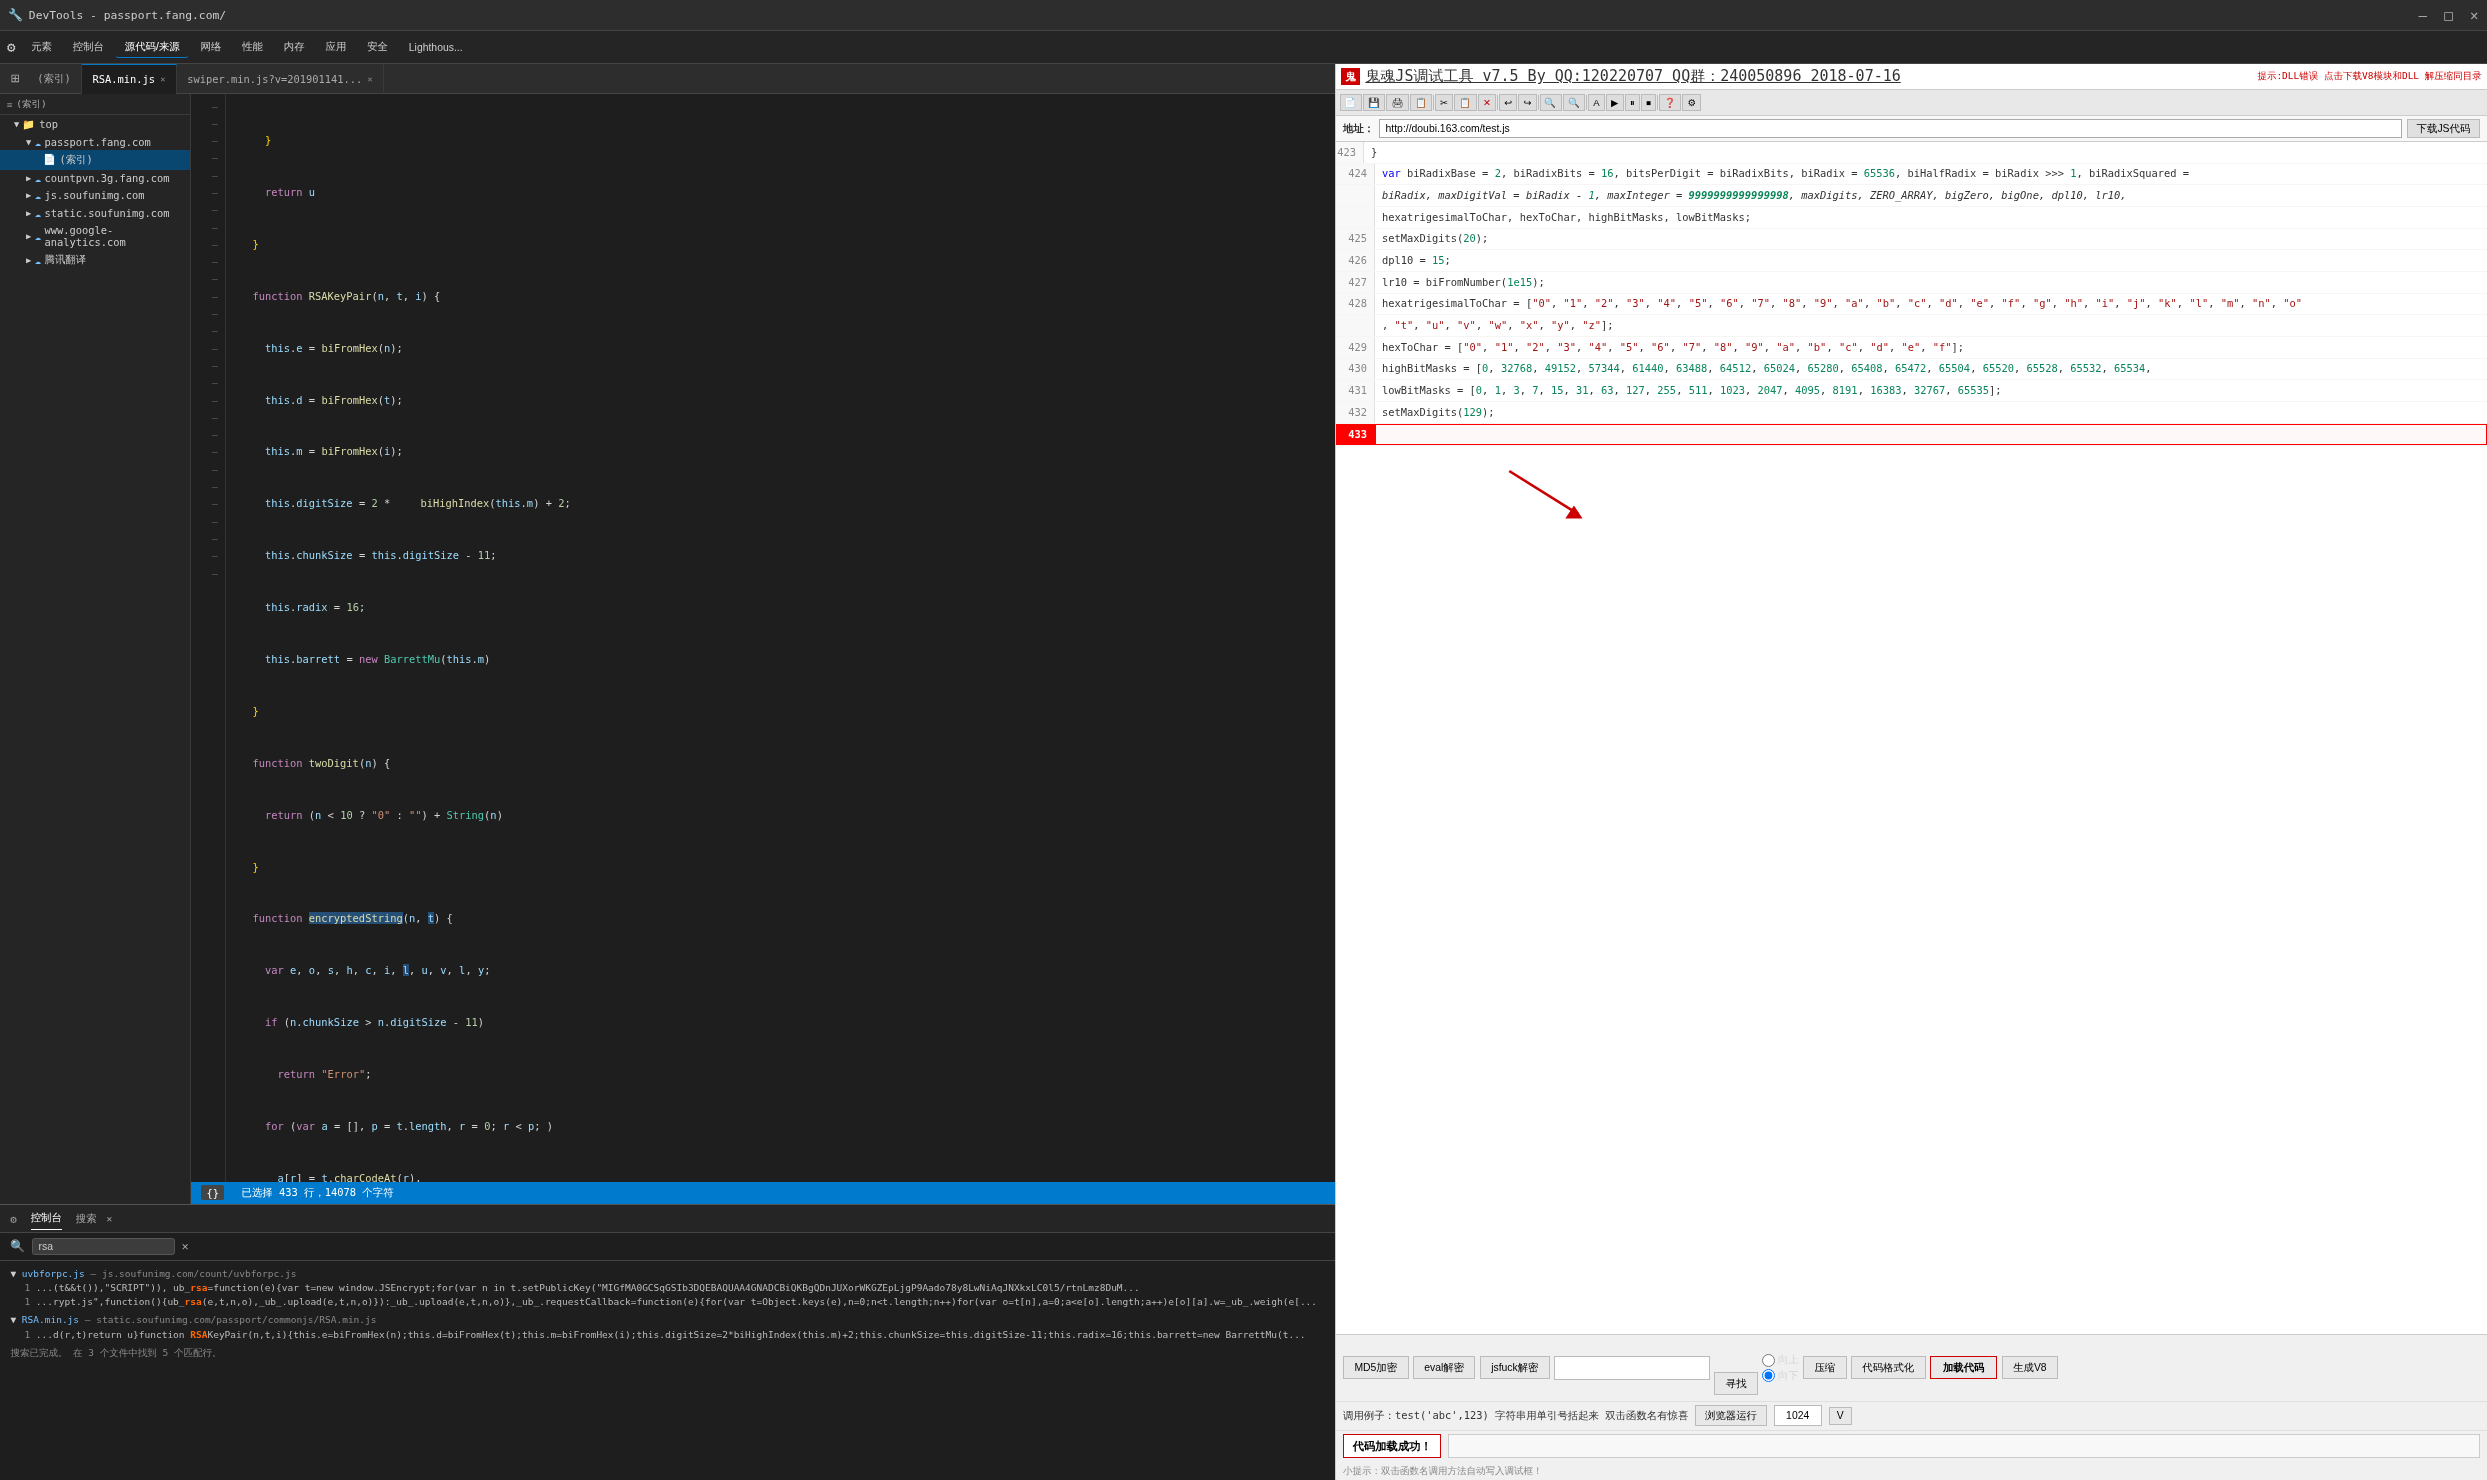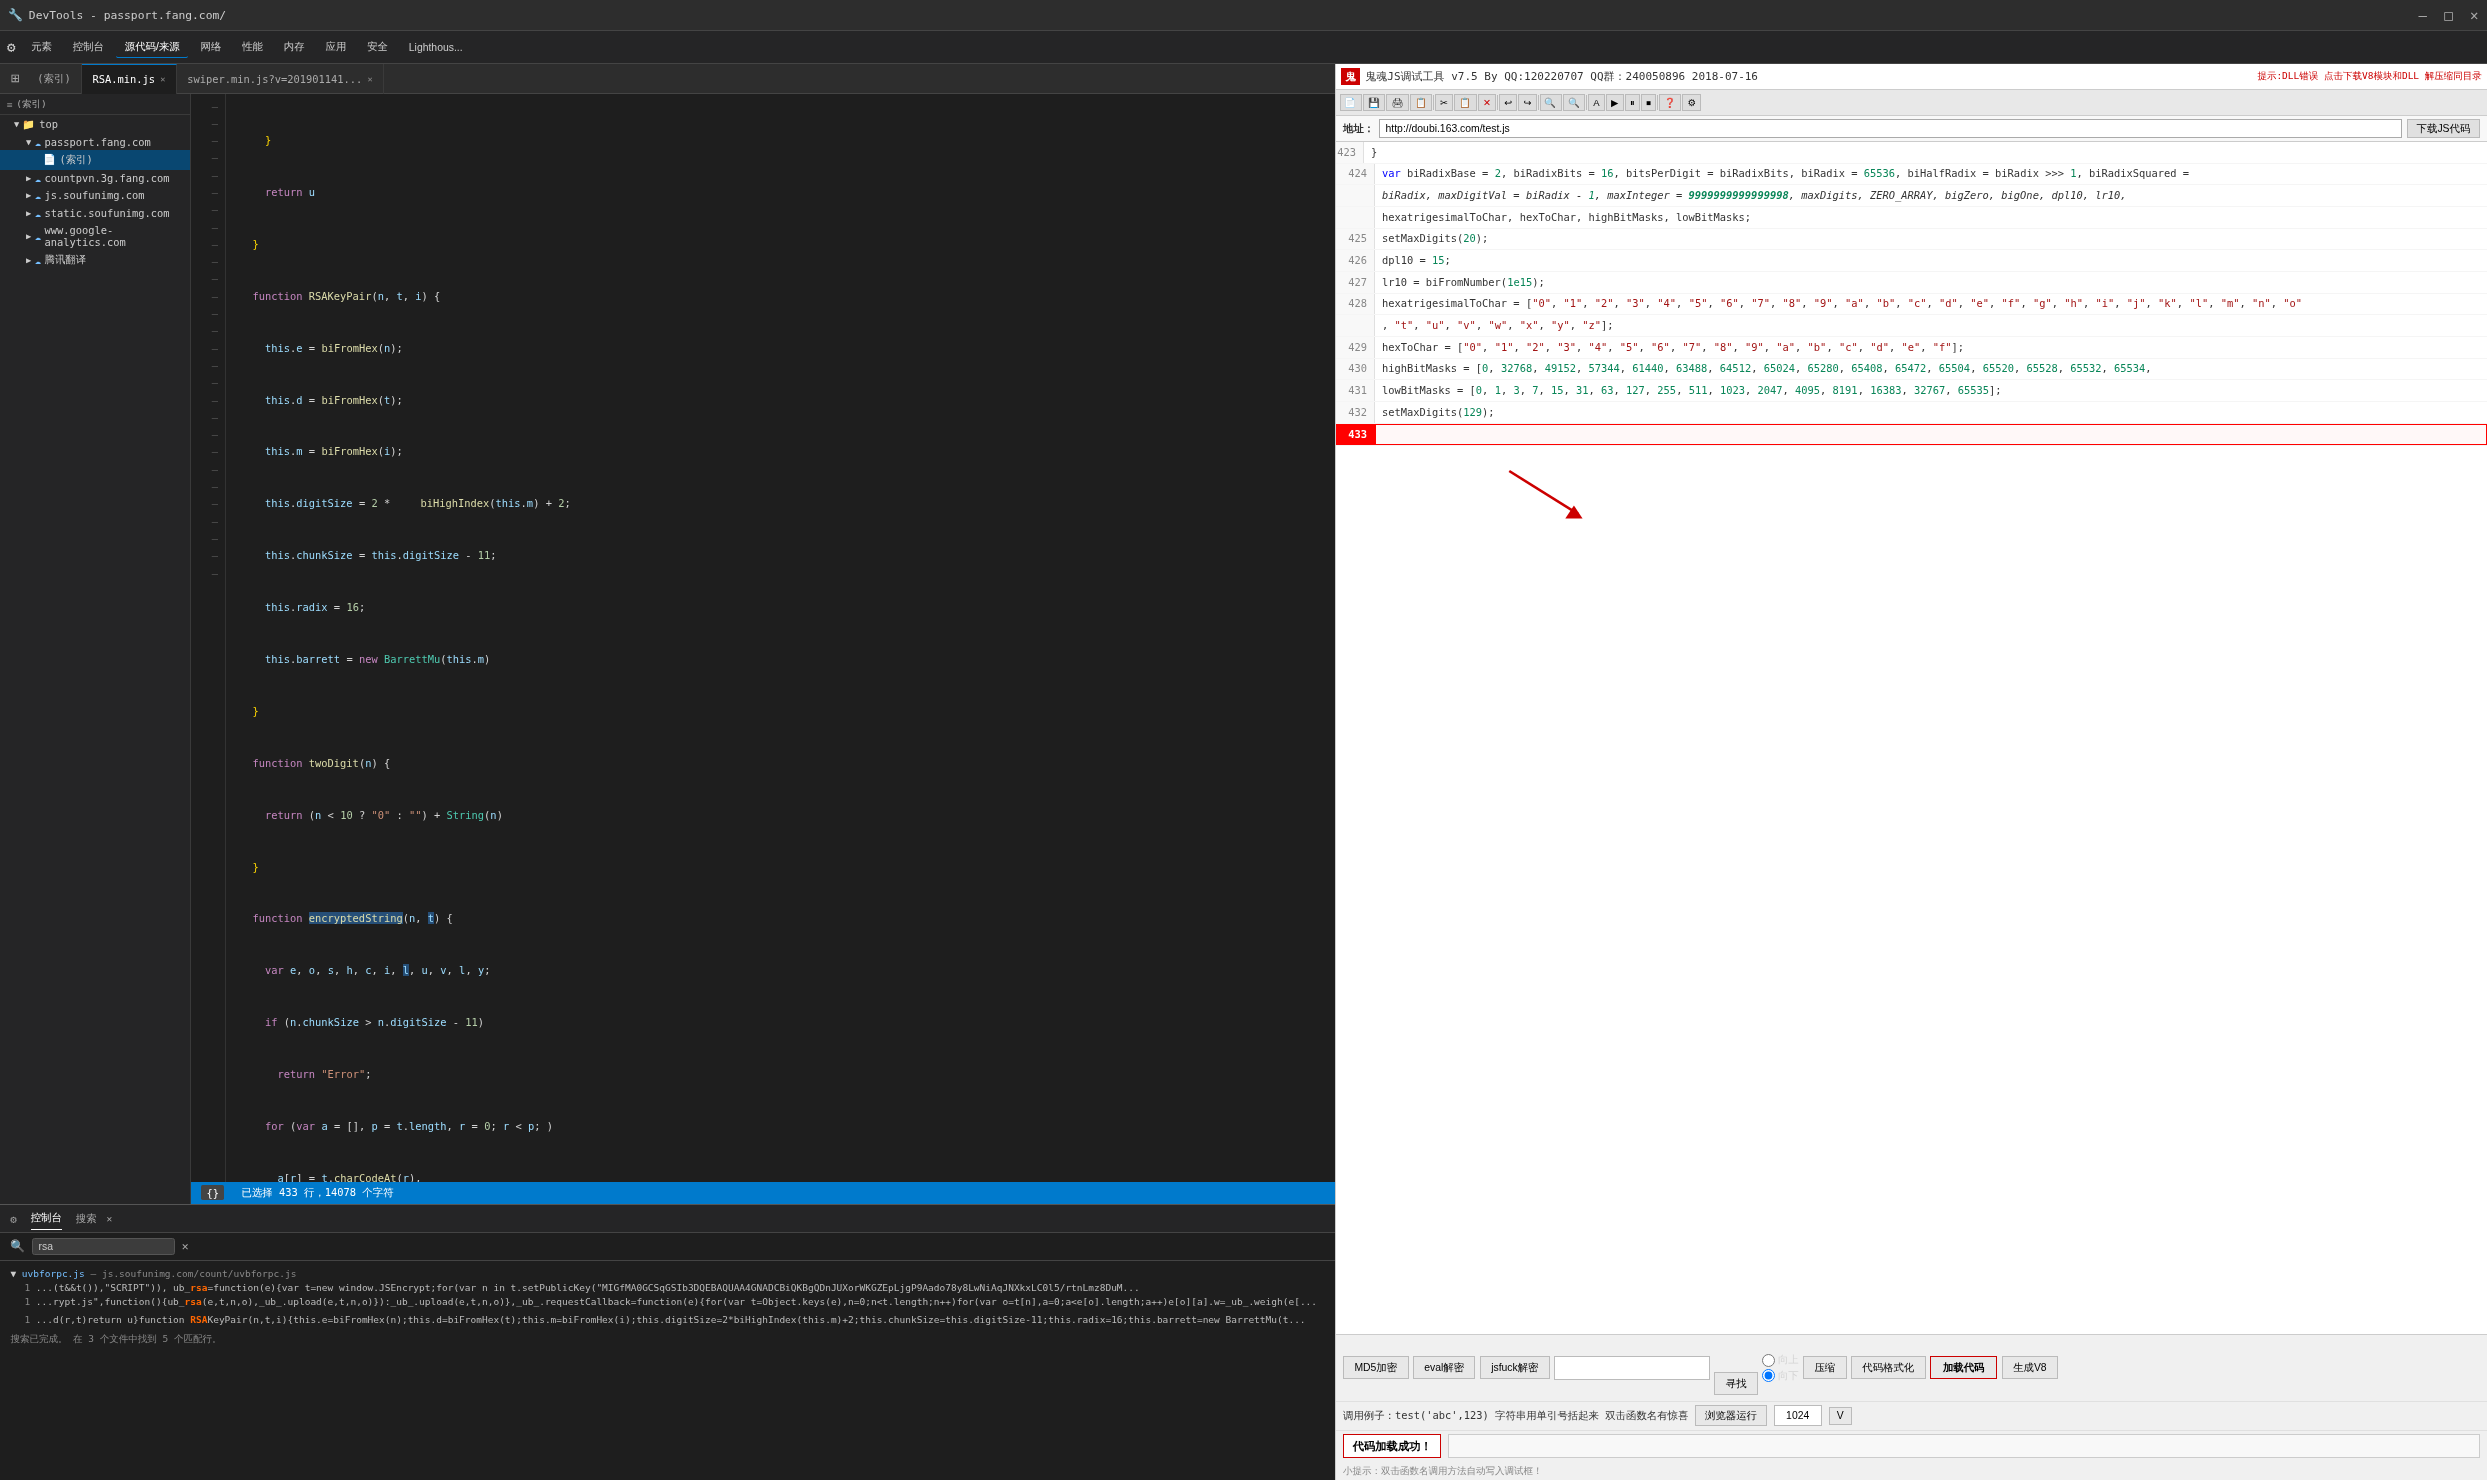--- a/index.html
+++ b/index.html
@@ -255,39 +255,44 @@
               <span style="color:#888; font-size:9.5px;">1  </span>
               <span style="color:#bbb; font-size:9.5px;">...(t&amp;&amp;t()),"SCRIPT")), ub_</span><span style="color:#ff6600; font-weight:bold; font-size:9.5px;">rsa</span><span style="color:#bbb; font-size:9.5px;">=function(e){var t=new window.JSEncrypt;for(var n in t.setPublicKey("MIGfMA0GCSqGSIb3DQEBAQUAA4GNADCBiQKBgQDnJUXorWKGZEpLjgP9Aado78y8LwNiAqJNXkxLC0l5/rtnLmz8DuM...</span>
             </div>
             <div class="result-line" style="padding-left:14px;">
               <span style="color:#888; font-size:9.5px;">1  </span>
               <span style="color:#bbb; font-size:9.5px;">...rypt.js",function(){ub_</span><span style="color:#ff6600; font-weight:bold; font-size:9.5px;">rsa</span><span style="color:#bbb; font-size:9.5px;">(e,t,n,o),_ub_.upload(e,t,n,o)}):_ub_.upload(e,t,n,o)},_ub_.requestCallback=function(e){for(var t=Object.keys(e),n=0;n&lt;t.length;n++)for(var o=t[n],a=0;a&lt;e[o].length;a++)e[o][a].w=_ub_.weigh(e[...</span>
             </div>
           </div>
 
           <div style="padding:1.7px 10.4px;">
+            <div class="result-line">
+              <span style="color:#ccc; font-size:9.5px;">▼ </span>
+              <span style="color:#75bfff; font-size:9.5px;">RSA.min.js</span>
+              <span style="color:#888; font-size:9.5px;"> — static.soufunimg.com/passport/commonjs/RSA.min.js</span>
+            </div>
             <div class="result-line" style="padding-left:14px;">
               <span style="color:#888; font-size:9.5px;">1  </span>
               <span style="color:#bbb; font-size:9.5px;">...d(r,t)return u}function </span><span style="color:#ff6600; font-weight:bold; font-size:9.5px;">RSA</span><span style="color:#bbb; font-size:9.5px;">KeyPair(n,t,i){this.e=biFromHex(n);this.d=biFromHex(t);this.m=biFromHex(i);this.digitSize=2*biHighIndex(this.m)+2;this.chunkSize=this.digitSize-11;this.radix=16;this.barrett=new BarrettMu(t...</span>
             </div>
           </div>
 
           <div style="padding:3.5px 10.4px;">
             <span style="color:#888; font-size:9.5px;">搜索已完成。 在 3 个文件中找到 5 个匹配行。</span>
           </div>
         </div>
       </div>
 
     </div>
 
     <div style="flex:1; background:#f0f0f0; border-left:1.7px solid #ccc; display:flex; flex-direction:column; min-width:0;">
 
       <div style="display:flex; align-items:center; height:26px; background:#fff; border-bottom:0.9px solid #ccc; padding:0 5.2px; gap:5.2px;">
         <span style="background:#cc0000; color:#fff; padding:1.7px 4.3px; font-size:10.4px; font-weight:bold;">鬼</span>
-        <span style="font-size:11px; color:#333;">鬼魂JS调试工具 v7.5 By QQ:120220707  QQ群：240050896  2018-07-16</span>
+        <span style="font-size:15px; color:#333;text-decoration:underline;">鬼魂JS调试工具 v7.5 By QQ:120220707  QQ群：240050896  2018-07-16</span>
         <span style="margin-left:auto; color:#cc0000; font-size:9.5px;">提示:DLL错误 点击下载V8模块和DLL  解压缩同目录</span>
       </div>
 
       <div style="display:flex; align-items:center; height:26px; background:#e8e8e8; border-bottom:0.9px solid #ccc; padding:0 3.5px; gap:0.9px; flex-wrap:nowrap; overflow:hidden;">
         <button style="padding:1.7px 4.3px; background:#ddd; border:0.9px solid #bbb; font-size:9.5px; cursor:pointer;">📄</button>
         <button style="padding:1.7px 4.3px; background:#ddd; border:0.9px solid #bbb; font-size:9.5px; cursor:pointer;">💾</button>
         <button style="padding:1.7px 4.3px; background:#ddd; border:0.9px solid #bbb; font-size:9.5px; cursor:pointer;">🖨</button>
         <button style="padding:1.7px 4.3px; background:#ddd; border:0.9px solid #bbb; font-size:9.5px; cursor:pointer;">📋</button>
         <span style="width:0.9px; background:#bbb; height:15.6px;"></span>
         <button style="padding:1.7px 4.3px; background:#ddd; border:0.9px solid #bbb; font-size:9.5px; cursor:pointer;">✂</button>

